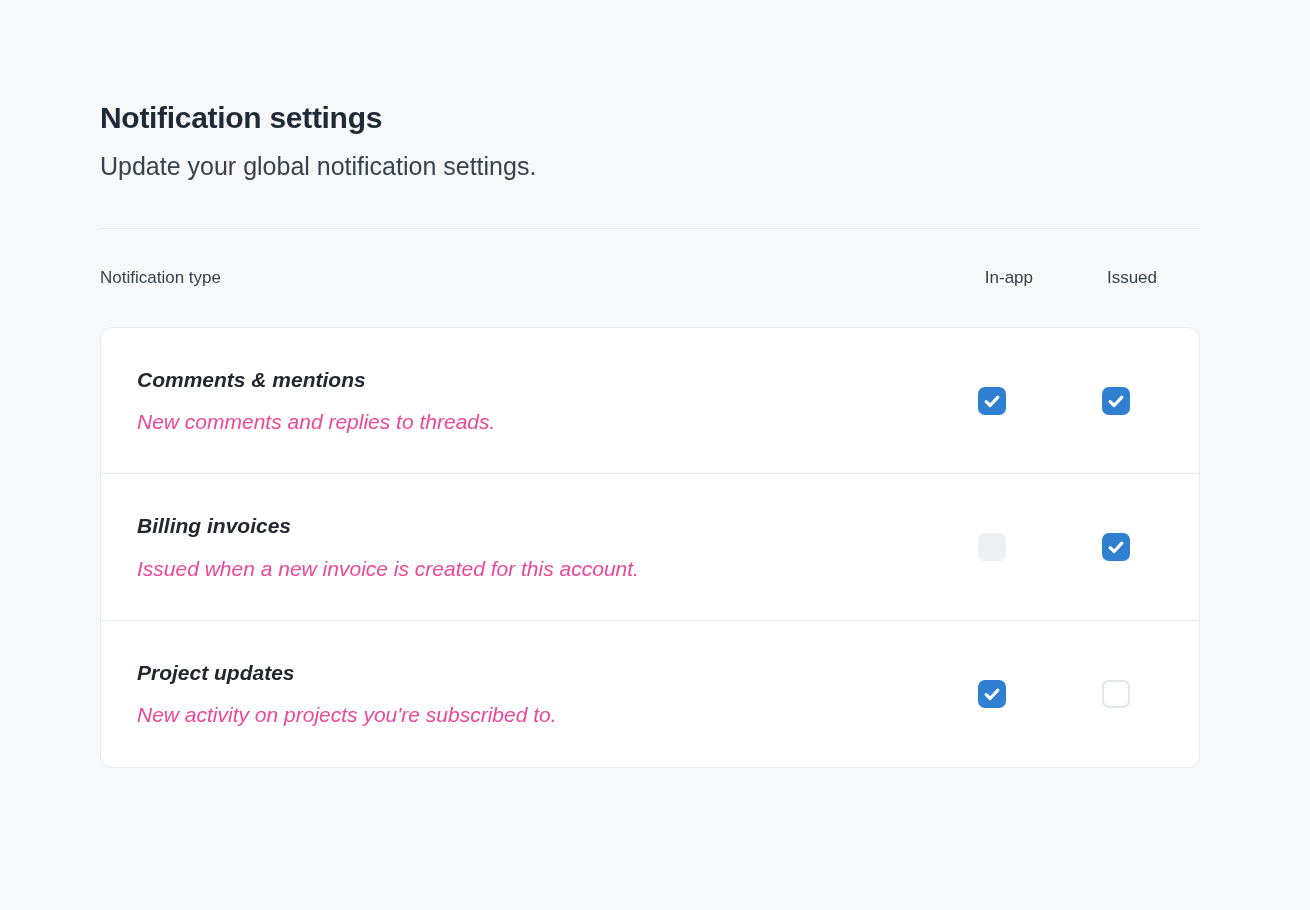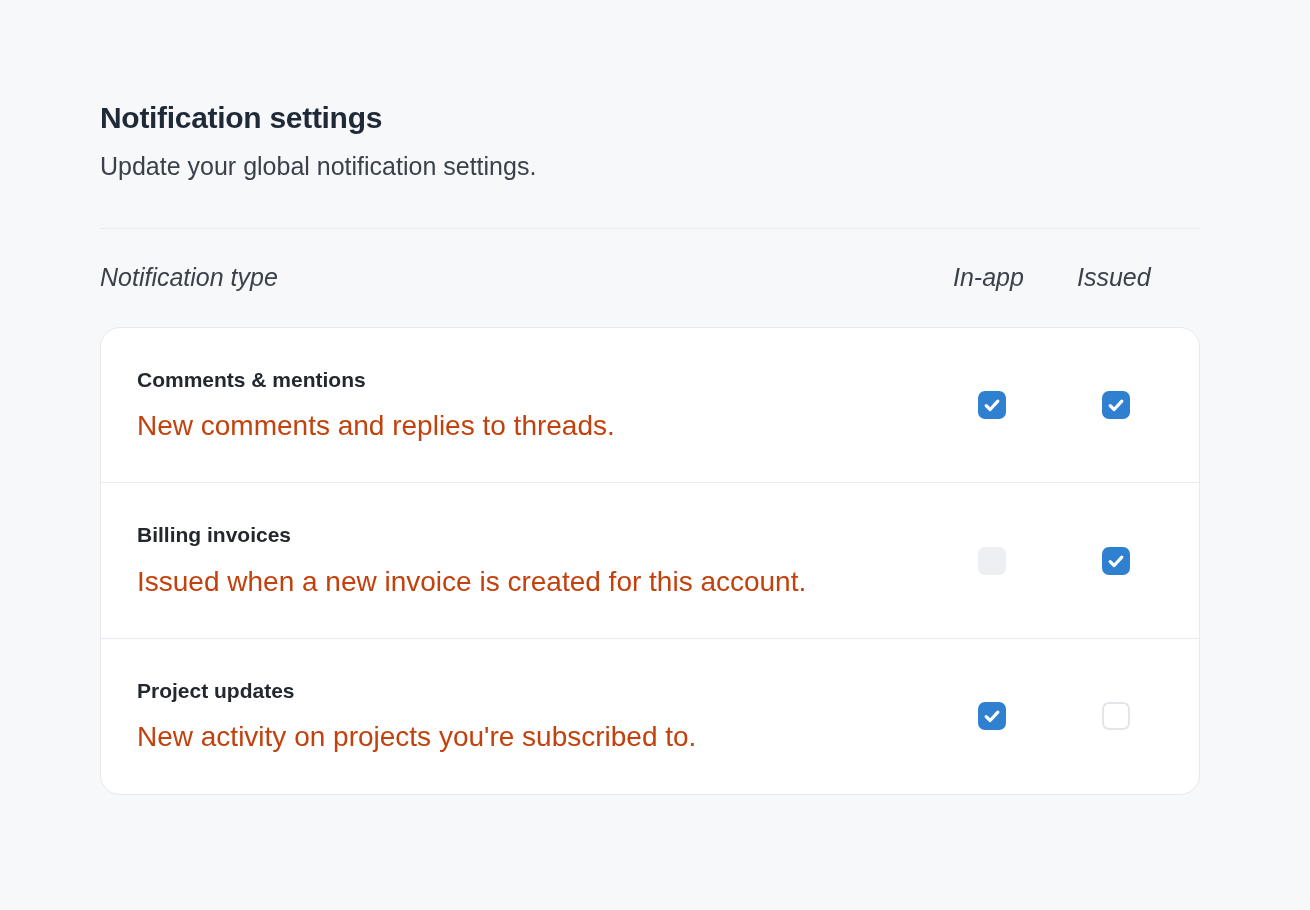--- a/index.html
+++ b/index.html
@@ -18,39 +18,40 @@
     font-size: 30px; font-weight: 700; color: #1f2937;
     margin: 0 0 14px 0; letter-spacing: -0.3px; line-height: 1.2;
   }
   .page-subtitle {
     font-size: 25px; color: #3a414b; margin: 0; line-height: 1.35;
   }
   .top-divider { height: 1px; background: #e9ebee; margin-top: 44px; }
 
   .table-header {
     display: flex; align-items: center; height: 98px;
-    font-size: 25px; color: #3a414b; padding-right: 43px; font-style: italic;
+    font-size: 17px; color: #3a414b; padding-right: 43px;
   }
   .th-type { flex: 1; }
-  .th-cell { width: 80px; text-align: left; }
+  .th-cell { width: 80px; text-align: right; }
   .th-cell + .th-cell { margin-left: 44px; }
 
   .card {
     background: #ffffff;
     border: 1px solid #e7e9ed;
-    border-radius: 20px;
+    border-radius: 12px;
+    font-style: italic;
   }
   .row { display: flex; align-items: center; padding: 38px 43px 38px 36px; }
   .row + .row { border-top: 1px solid #e9eaee; }
   .row-text { flex: 1; padding-right: 20px; }
   .row-title {
     font-size: 21px; font-weight: 700; color: #23272e;
     line-height: 1.3; margin-bottom: 15px;
   }
-  .row-desc { font-size: 28px; color: #c2410c; line-height: 1.3; }
+  .row-desc { font-size: 21px; color: #ec4899; line-height: 1.3; }
 
   .cell { width: 80px; display: flex; justify-content: center; }
   .cell-email { margin-left: 44px; }
 
   .checkbox {
     width: 28px; height: 28px; border-radius: 7px;
     display: inline-flex; align-items: center; justify-content: center;
     cursor: pointer;
   }
   .checkbox.checked { background: #2f80d0; }

